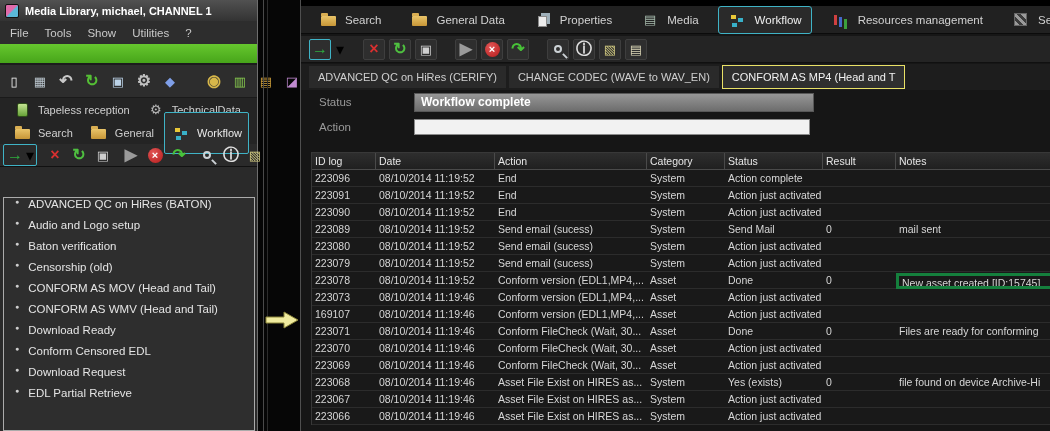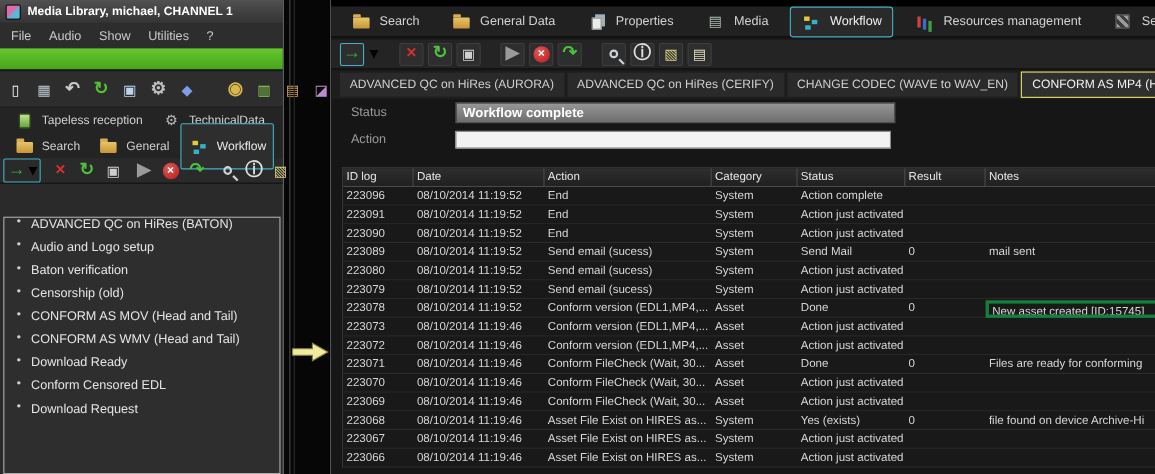--- a/index.html
+++ b/index.html
@@ -82,21 +82,21 @@
 
 <div class="stage">
 
   <div class="left-window">
     <div class="titlebar">
       <span class="app-ic"></span>
       <span class="ttl">Media Library, michael, CHANNEL 1</span>
     </div>
     <div class="menubar" id="menubar">
         <span>File</span>
-        <span>Audio</span>
+        <span>Tools</span>
         <span>Show</span>
         <span>Utilities</span>
         <span>?</span>
       </div>
     <div class="greenbar"></div>
     <div class="main-toolbar" id="mainToolbar">
         <span class="tbtn">
           <span class="glyph" style="color: rgb(242, 242, 242);">▯</span>
         </span>
         <span class="tbtn">
@@ -231,20 +231,24 @@
           <span class="bullet">●</span>
           <span>Download Ready</span>
         </div>
         <div class="wf-item">
           <span class="bullet">●</span>
           <span>Conform Censored EDL</span>
         </div>
         <div class="wf-item">
           <span class="bullet">●</span>
           <span>Download Request</span>
+        </div>
+        <div class="wf-item">
+          <span class="bullet">●</span>
+          <span>EDL Partial Retrieve</span>
         </div>
       </div>
   </div>
 
   <div class="vline1"></div>
   <div class="vline2"></div>
   <svg class="arrow-svg" width="36" height="18">
     <polygon points="2,6 20,6 20,1 34,9 20,17 20,12 2,12" fill="#f0eb9e" stroke="#8a8438" stroke-width="1"></polygon>
   </svg>
 
@@ -327,21 +331,20 @@
           <span class="glyph big" style="color: rgb(224, 224, 224);">ⓘ</span>
         </span>
         <span class="tbtn">
           <span class="glyph" style="color: rgb(213, 205, 130);">▧</span>
         </span>
         <span class="tbtn">
           <span class="glyph" style="color: rgb(221, 216, 184);">▤</span>
         </span>
       </div>
     <div class="subtabs" id="wfSubTabs">
-        <span class="subtab">ADVANCED QC on HiRes (AURORA)</span>
         <span class="subtab">ADVANCED QC on HiRes (CERIFY)</span>
         <span class="subtab">CHANGE CODEC (WAVE to WAV_EN)</span>
         <span class="subtab sel">CONFORM  AS MP4 (Head and T</span>
       </div>
     <span class="fieldlabel" style="top:96px">Status</span>
     <div class="statusbar">Workflow complete</div>
     <span class="fieldlabel" style="top:121px">Action</span>
     <div class="actionbar"></div>
     <div class="log-table" id="logTable">
         <div class="trow thead">
@@ -419,21 +422,21 @@
         <div class="trow tbody-row">
           <span class="tcell">223073</span>
           <span class="tcell">08/10/2014 11:19:46</span>
           <span class="tcell">Conform version (EDL1,MP4,...</span>
           <span class="tcell">Asset</span>
           <span class="tcell">Action just activated</span>
           <span class="tcell"></span>
           <span class="tcell"></span>
         </div>
         <div class="trow tbody-row">
-          <span class="tcell">223072</span>
+          <span class="tcell">169107</span>
           <span class="tcell">08/10/2014 11:19:46</span>
           <span class="tcell">Conform version (EDL1,MP4,...</span>
           <span class="tcell">Asset</span>
           <span class="tcell">Action just activated</span>
           <span class="tcell"></span>
           <span class="tcell"></span>
         </div>
         <div class="trow tbody-row">
           <span class="tcell">223071</span>
           <span class="tcell">08/10/2014 11:19:46</span>

